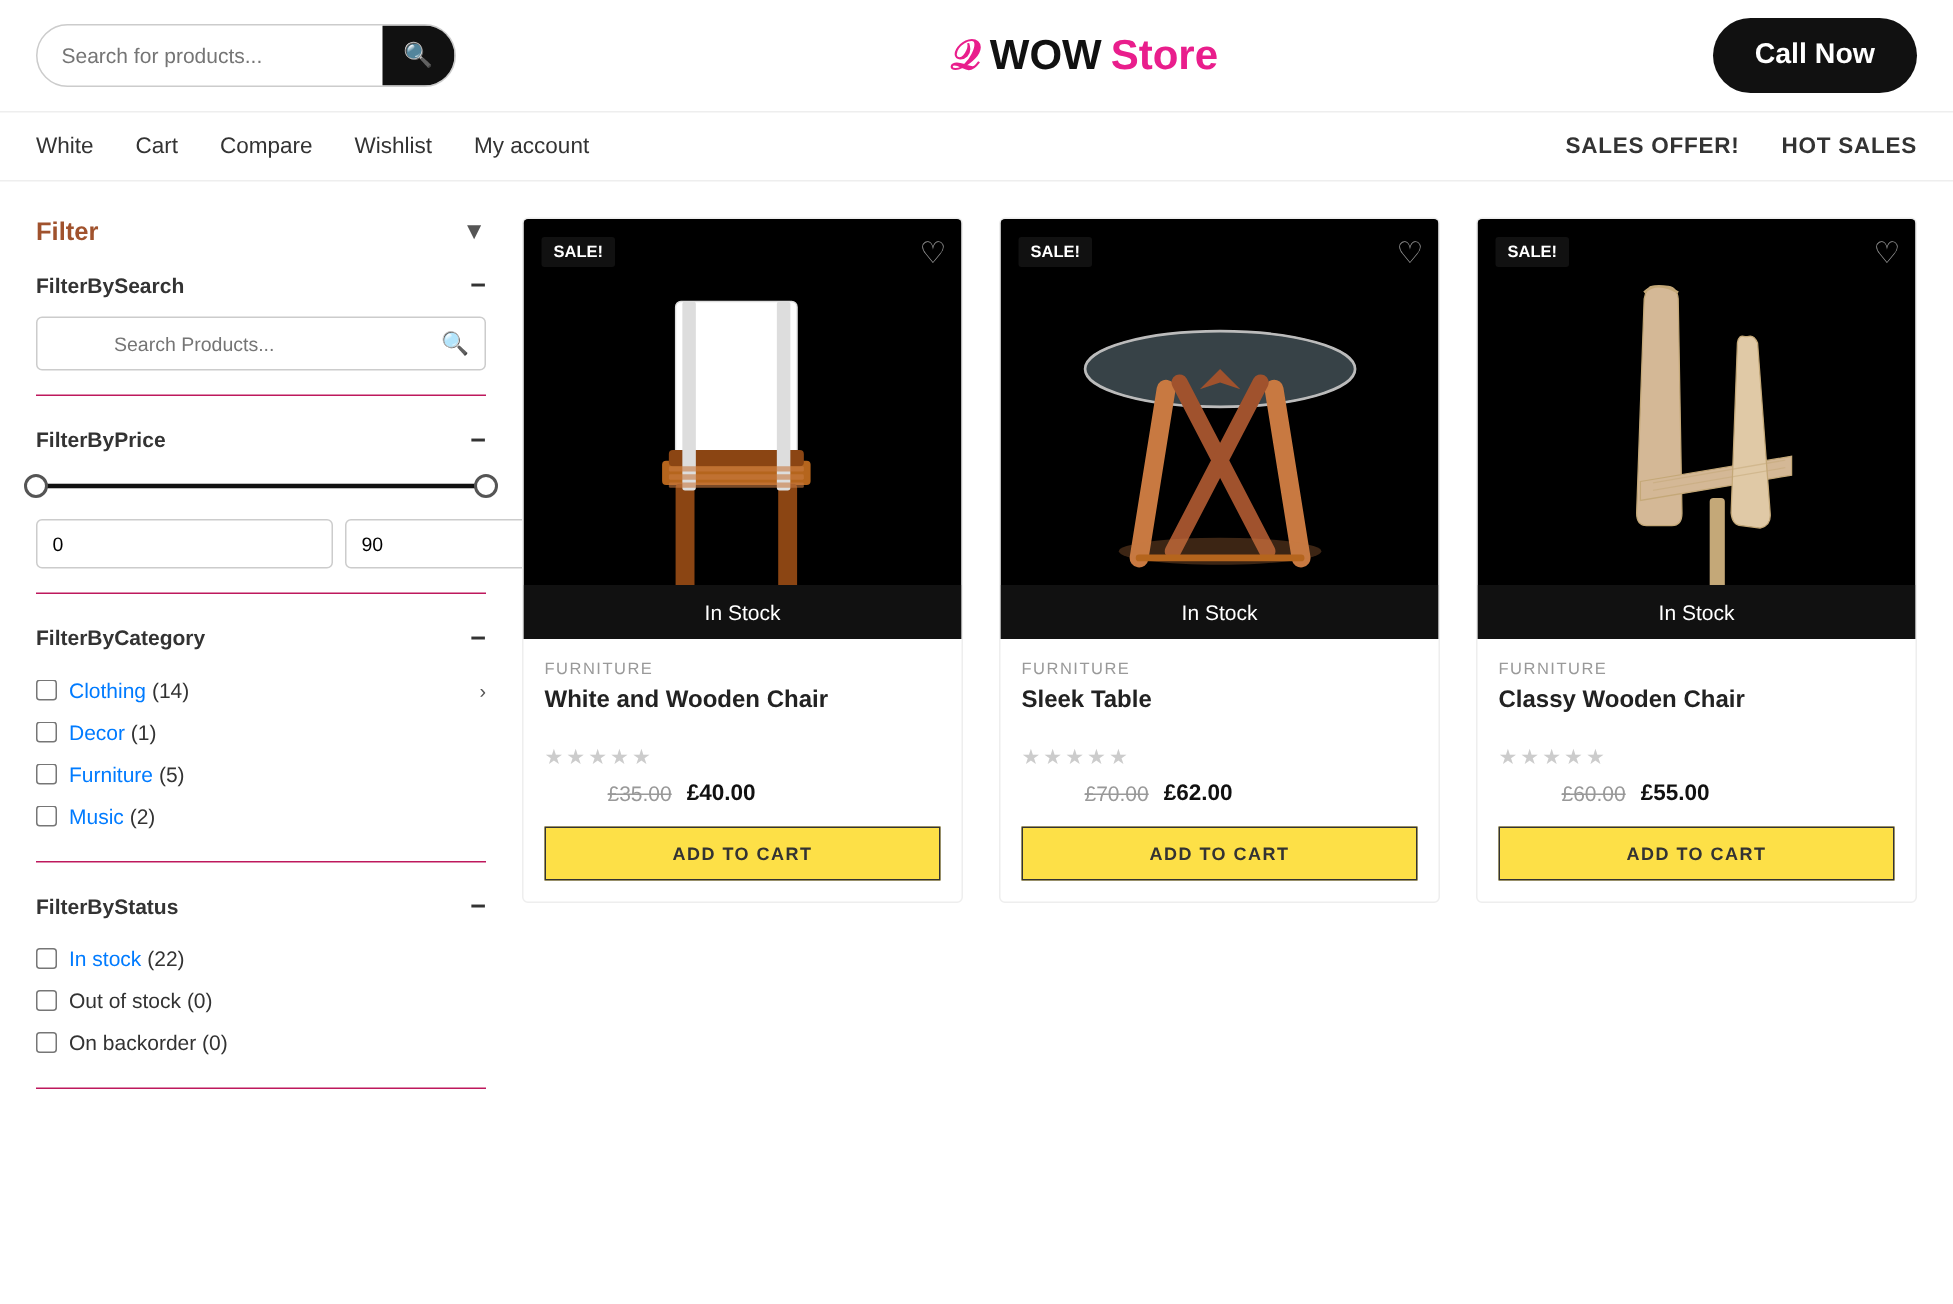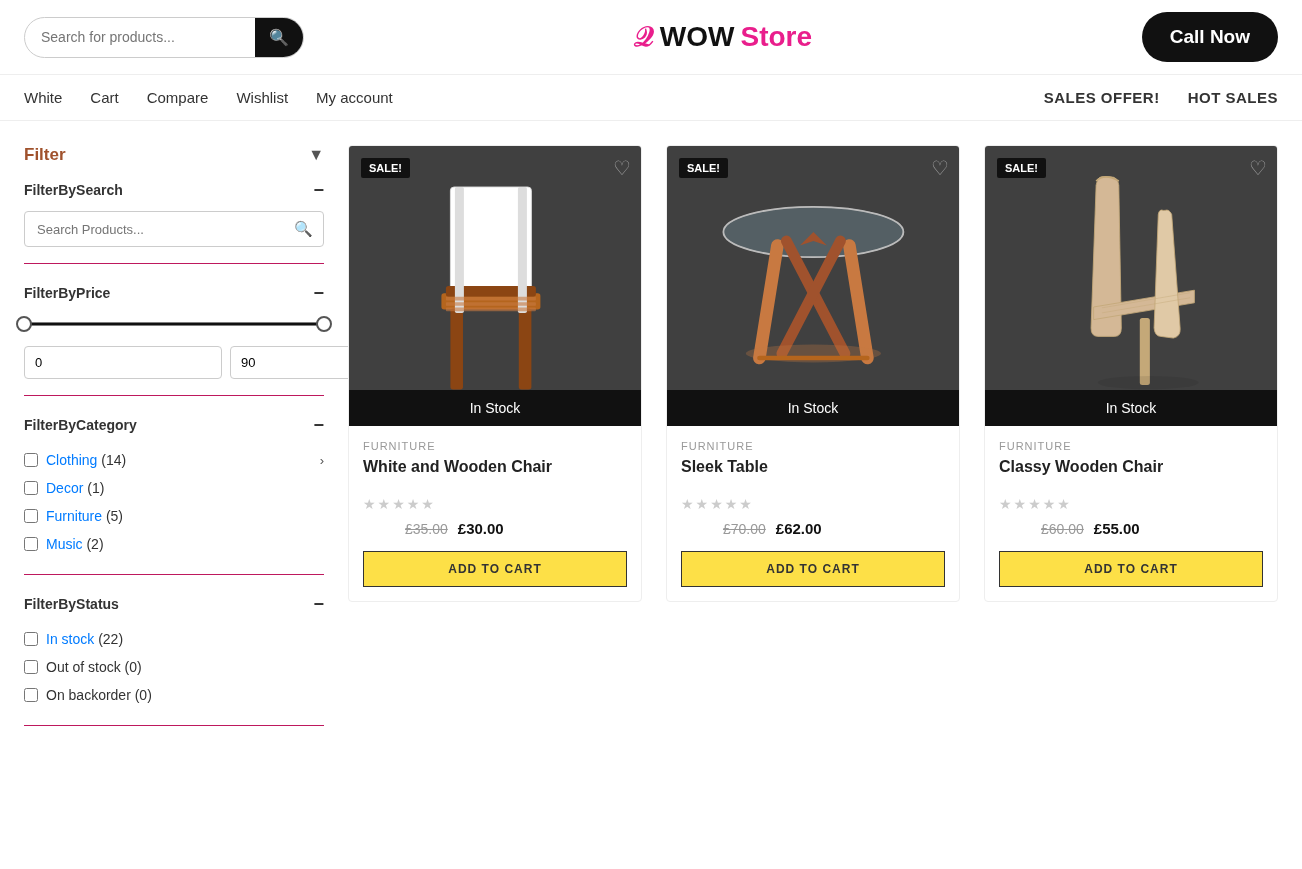--- a/index.html
+++ b/index.html
@@ -134,20 +134,21 @@
       color: #333;
     }
     .filter-minus { font-size: 18px; color: #333; font-weight: bold; line-height: 1; }
 
     .filter-search-wrap {
       display: flex;
       align-items: center;
       border: 1px solid #ccc;
       border-radius: 4px;
       overflow: hidden;
+      padding-left: 39px;
     }
     .filter-search-wrap input {
       border: none;
       outline: none;
       padding: 8px 12px;
       font-size: 13px;
       width: 100%;
       background: transparent;
     }
     .filter-search-wrap button {
@@ -246,24 +247,24 @@
 
     .product-card {
       border: 1px solid #eee;
       border-radius: 4px;
       overflow: hidden;
       position: relative;
       background: #fff;
     }
     .product-image-wrap {
       position: relative;
-      background: #404040;
+      background: #000000;
       height: 280px;
       display: flex;
-      align-items: center;
+      align-items: flex-end;
       justify-content: center;
       overflow: hidden;
     }
     .sale-badge {
       position: absolute;
       top: 12px;
       left: 12px;
       background: #111;
       color: #fff;
       font-size: 11px;
@@ -496,21 +497,21 @@
         <div class="product-name">White and Wooden Chair</div>
         <div class="product-rating">
           <span class="star">★</span>
           <span class="star">★</span>
           <span class="star">★</span>
           <span class="star">★</span>
           <span class="star">★</span>
         </div>
         <div class="product-prices">
           <span class="price-old">£35.00</span>
-          <span class="price-new">£30.00</span>
+          <span class="price-new">£40.00</span>
         </div>
         <button class="add-to-cart-btn">ADD TO CART</button>
       </div>
     </div>
 
     <div class="product-card">
       <div class="product-image-wrap">
         <span class="sale-badge">SALE!</span>
         <button class="wishlist-btn">♡</button>
 

